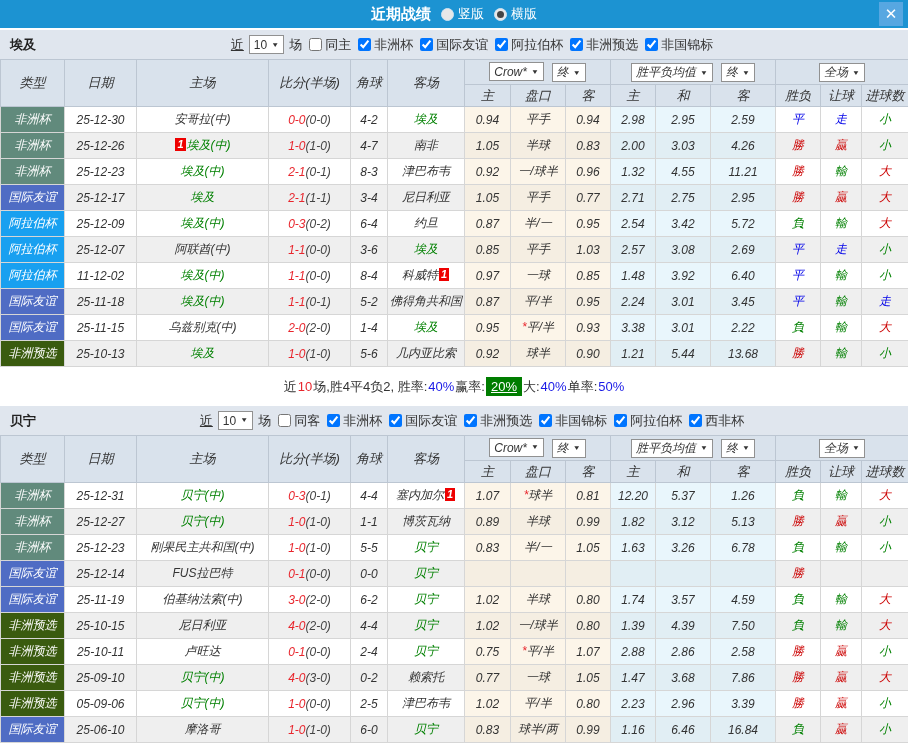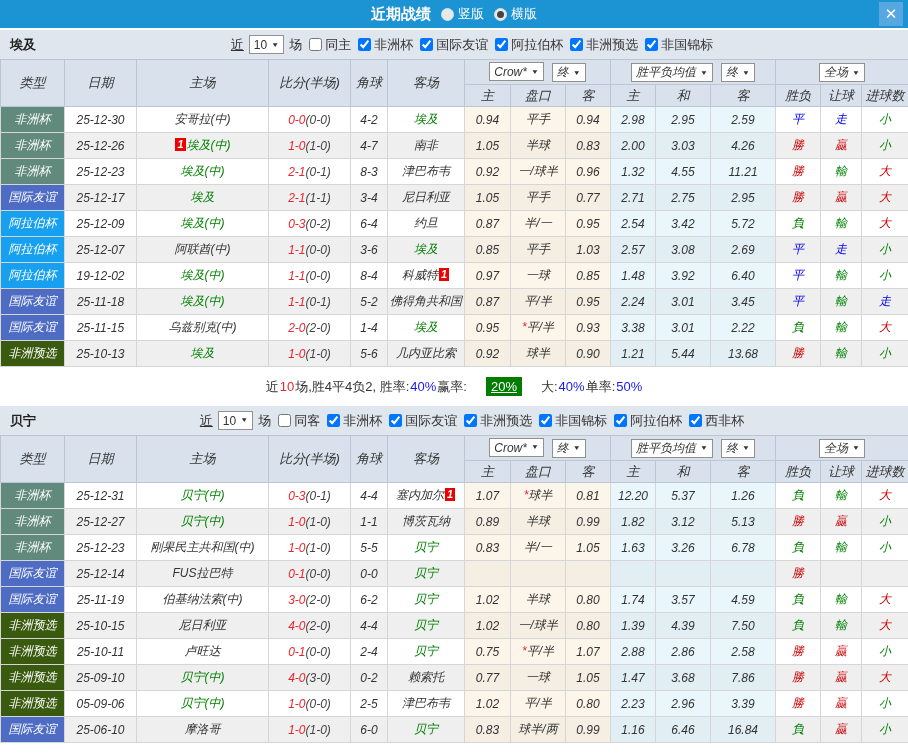--- a/index.html
+++ b/index.html
@@ -45,21 +45,21 @@
   .badge{display:inline-block;background:#ee0000;color:#fff;font-size:11px;line-height:13px;
          padding:0 2px;font-weight:bold;margin:0 1px;vertical-align:1px;}
   .score-ft{color:#e8262d;}
   .score-ht{color:#444;}
   .star{color:#e8262d;}
   
   .summary{height:39px;display:flex;align-items:center;justify-content:center;font-size:13px;
            background:#fff;gap:1px;}
   .summary .red{color:#e8262d;}
   .summary .blue{color:#1a1ae6;}
-  .summary .chip{background:#007d00;color:#fff;padding:2px 5px;margin:0 18px;text-decoration:underline;}
+  .summary .chip{background:#007d00;color:#fff;padding:2px 5px;margin:0 0;text-decoration:underline;}
 </style>
 </head>
 <body>
 
 <div class="titlebar">
   <span class="title">近期战绩</span>
   <span class="radio-opt">
     <span class="radio"></span>
     <span>竖版</span>
   </span>
@@ -251,21 +251,21 @@
             <td class="c-crow">1.03</td>
             <td class="c-avg">2.57</td>
             <td class="c-avg">3.08</td>
             <td class="c-avg">2.69</td>
             <td class="c-res" style="color: rgb(0, 0, 232);">平</td>
             <td class="c-res" style="color: rgb(0, 0, 232);">走</td>
             <td class="c-res" style="color: rgb(0, 128, 0);">小</td>
           </tr>
           <tr>
             <td class="c-type" style="background: rgb(24, 160, 240);">阿拉伯杯</td>
-            <td class="c-date">19-12-02</td>
+            <td class="c-date">11-12-02</td>
             <td class="c-team"><span class="team focus">埃及(中)</span></td>
             <td class="c-score"><span class="score-ft">1-1</span><span class="score-ht">(0-0)</span></td>
             <td class="c-corner">8-4</td>
             <td class="c-team"><span class="team">科威特</span><span class="badge">1</span></td>
             <td class="c-crow">0.97</td>
             <td class="c-crow">一球</td>
             <td class="c-crow">0.85</td>
             <td class="c-avg">1.48</td>
             <td class="c-avg">3.92</td>
             <td class="c-avg">6.40</td>

